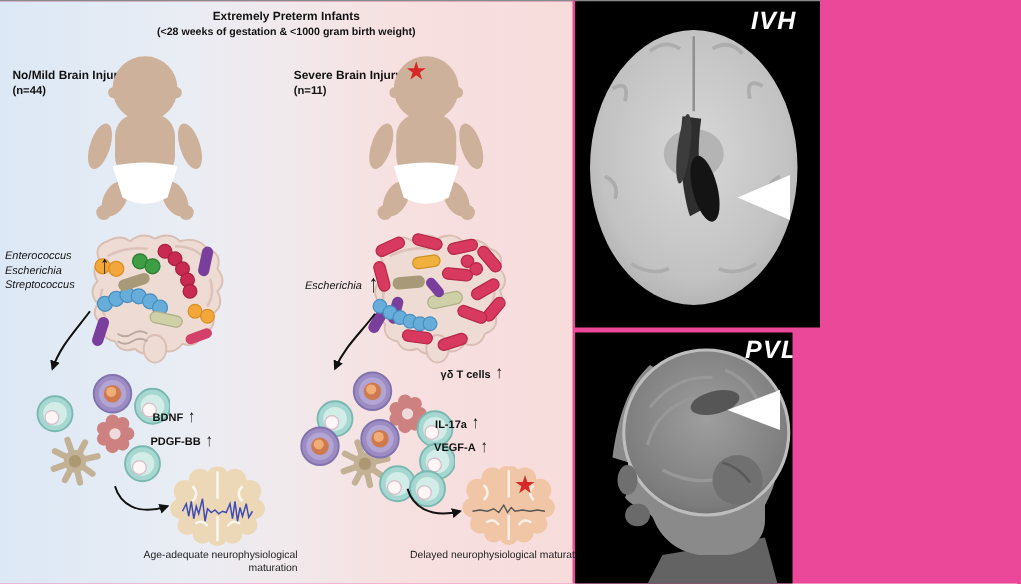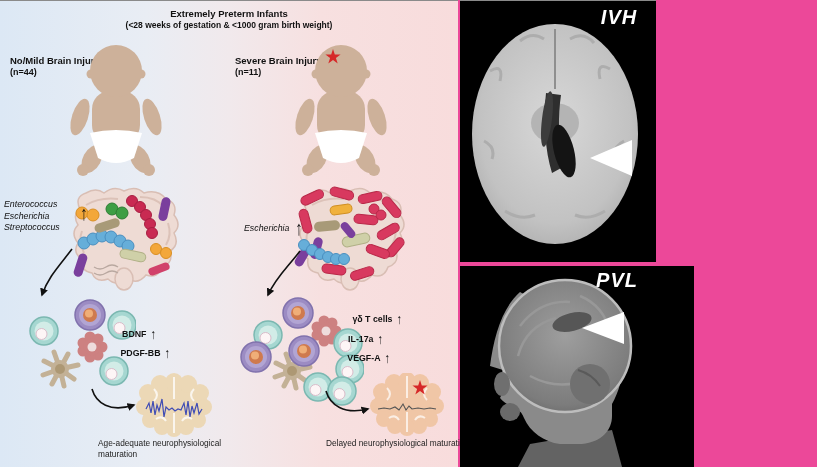--- a/index.html
+++ b/index.html
@@ -15,26 +15,26 @@
   .title .t1{font-size:9.5px;font-weight:bold;}
   .title .t2{font-size:8.5px;font-weight:bold;margin-top:1px;}
   .col-header{font-size:9.5px;font-weight:bold;line-height:12px;}
   .n-label{font-size:9px;font-weight:bold;}
   .bacteria-label{font-size:8.8px;font-style:italic;line-height:11.5px;}
   .up-arrow{font-weight:bold;transform:scaleY(1.25);display:inline-block;}
   .big-arrow{font-size:15px;font-weight:bold;transform:scaleY(1.35);}
   .factor-row{display:flex;justify-content:flex-end;align-items:center;gap:4px;
               font-size:8.8px;font-weight:600;}
   .factor-row .fa{font-size:11px;}
-  .outcome{font-size:8.3px;text-align:left;line-height:10.5px;color:#222;}
+  .outcome{font-size:8.3px;text-align:right;line-height:10.5px;color:#222;}
 
   
   .mri{background:var(--mri-bg,#000);overflow:hidden;font-style:italic;}
   .mri-ivh{left:460px;top:0;width:196px;height:262px;border-top:1px solid #8a8a8a;box-sizing:border-box;}
-  .mri-pvl{left:460px;top:266px;width:234px;height:201px;}
+  .mri-pvl{left:460px;top:266px;width:174px;height:201px;}
   .mri-label{color:var(--label-white,#fff);font-size:20px;font-weight:bold;letter-spacing:1px;
              text-align:center;width:70px;}
 </style>
 </head>
 <body>
 
 <svg width="0" height="0" style="position:absolute" aria-hidden="true">
   <defs>
     <g id="cell-teal">
       <circle r="14" fill="#a6d7d1" stroke="#7bb8b1" stroke-width="1.5"></circle>
@@ -242,21 +242,21 @@
 
     <div class="abs factor-row" style="left:64px;top:327px;width:92px">
       <span>BDNF</span>
       <span class="fa up-arrow">↑</span>
     </div>
     <div class="abs factor-row" style="left:78px;top:346px;width:92px">
       <span>PDGF-BB</span>
       <span class="fa up-arrow">↑</span>
     </div>
 
-    <div class="abs factor-row" style="left:318px;top:312px;width:84px">
+    <div class="abs factor-row" style="left:318px;top:292px;width:84px">
       <span>γδ T cells</span>
       <span class="fa up-arrow">↑</span>
     </div>
     <div class="abs factor-row" style="left:299px;top:332px;width:84px">
       <span>IL-17a</span>
       <span class="fa up-arrow">↑</span>
     </div>
     <div class="abs factor-row" style="left:306px;top:351px;width:84px">
       <span>VEGF-A</span>
       <span class="fa up-arrow">↑</span>

